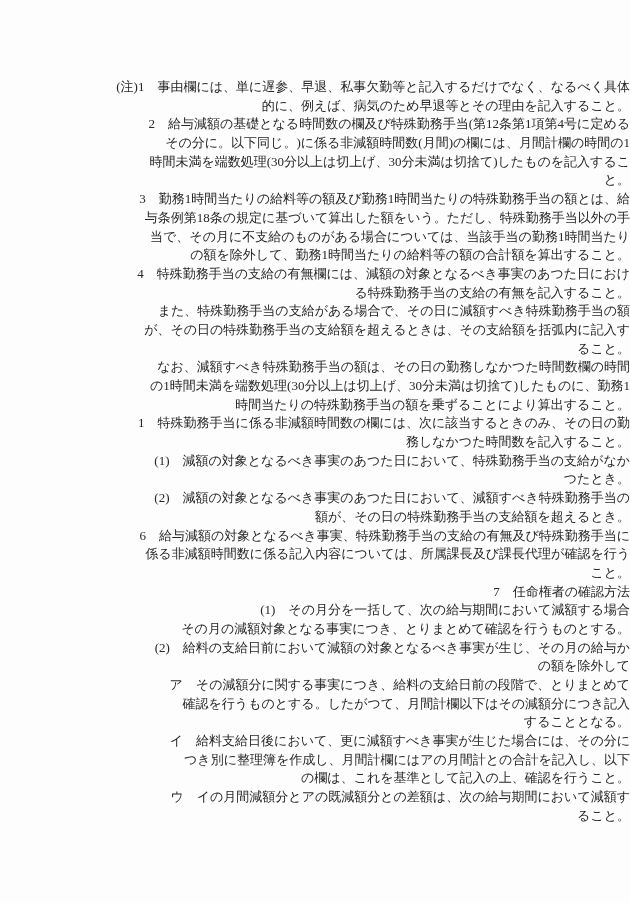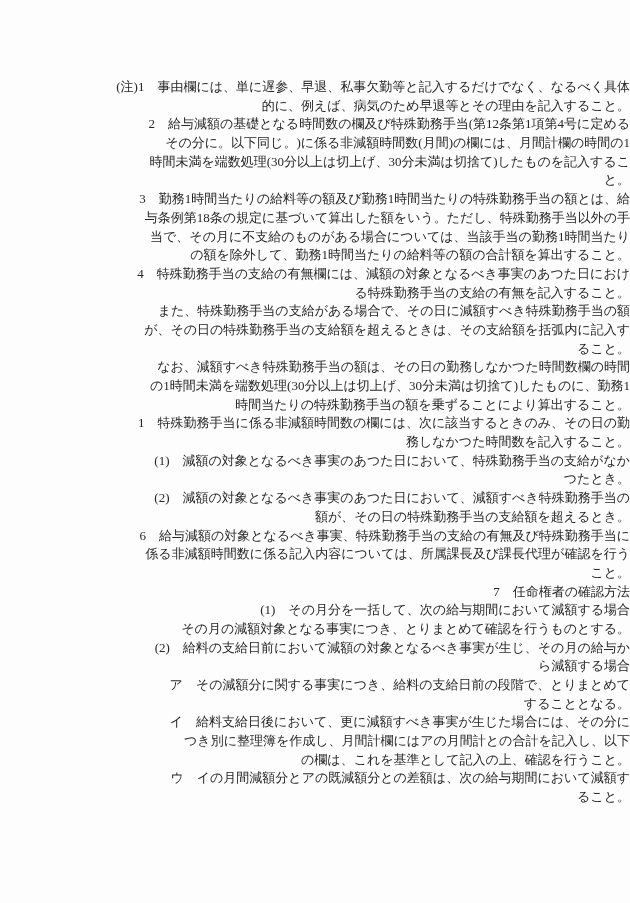--- a/index.html
+++ b/index.html
@@ -68,22 +68,23 @@
       <div class="line l2w">つたとき。</div>
       <div class="line l2">(2)　減額の対象となるべき事実のあつた日において、減額すべき特殊勤務手当の</div>
       <div class="line l2w">額が、その日の特殊勤務手当の支給額を超えるとき。</div>
       <div class="line l1">6　給与減額の対象となるべき事実、特殊勤務手当の支給の有無及び特殊勤務手当に</div>
       <div class="line l1w">係る非減額時間数に係る記入内容については、所属課長及び課長代理が確認を行う</div>
       <div class="line l1w">こと。</div>
       <div class="line l1">7　任命権者の確認方法</div>
       <div class="line l2">(1)　その月分を一括して、次の給与期間において減額する場合</div>
       <div class="line l3w">その月の減額対象となる事実につき、とりまとめて確認を行うものとする。</div>
       <div class="line l2">(2)　給料の支給日前において減額の対象となるべき事実が生じ、その月の給与か</div>
-      <div class="line l2w">ら減額する場合</div>
+      <div class="line l2w">の額を除外して</div>
       <div class="line l3">ア　その減額分に関する事実につき、給料の支給日前の段階で、とりまとめて</div>
+      <div class="line l3w">確認を行うものとする。したがつて、月間計欄以下はその減額分につき記入</div>
       <div class="line l3w">することとなる。</div>
       <div class="line l3">イ　給料支給日後において、更に減額すべき事実が生じた場合には、その分に</div>
       <div class="line l3w">つき別に整理簿を作成し、月間計欄にはアの月間計との合計を記入し、以下</div>
       <div class="line l3w">の欄は、これを基準として記入の上、確認を行うこと。</div>
       <div class="line l3">ウ　イの月間減額分とアの既減額分との差額は、次の給与期間において減額す</div>
       <div class="line l3w">ること。</div>
     </div>
 </div>
 
 </body></html>

